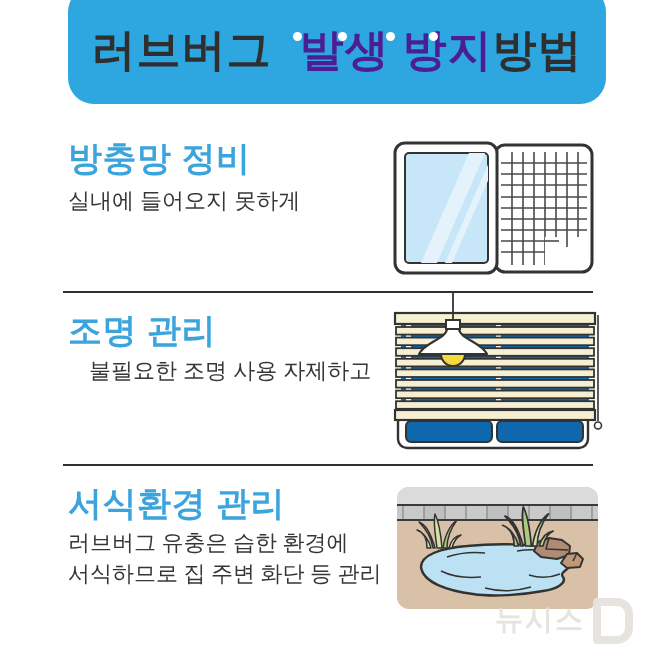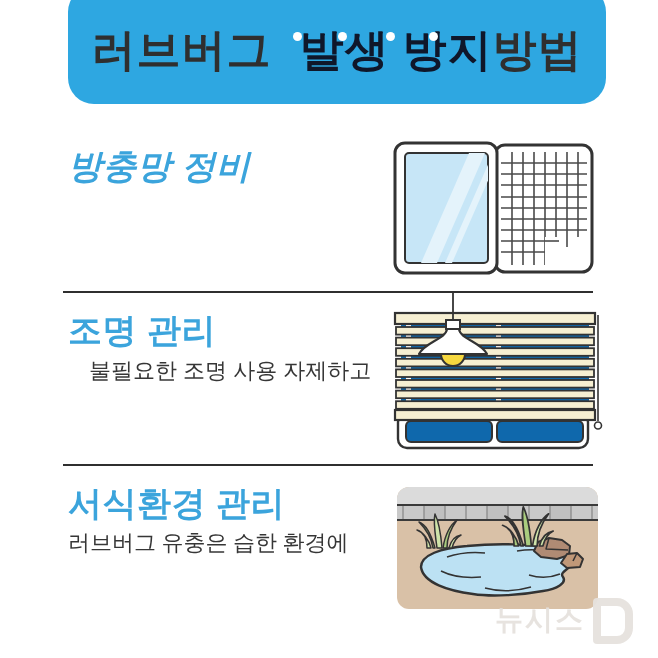--- a/index.html
+++ b/index.html
@@ -12,38 +12,38 @@
   
   .banner{
     position:absolute;left:68px;top:-14px;width:538px;height:118px;
     background:#2EA7E1;border-radius:26px;
     display:flex;align-items:center;justify-content:center;
   }
   .banner-title{
     font-size:44px;font-weight:900;letter-spacing:1px;margin-top:10px;white-space:nowrap;
   }
   .t-dark{color:#2F2F2F;}
-  .t-light{color:#0f172a;}
+  .t-light{color:#4c1d95;}
   .t-lead{margin-right:28px;}
   .dot{position:absolute;width:9px;height:9px;border-radius:50%;background:#FFFFFF;top:46px;}
   .dot:nth-of-type(1){left:225px;}
   .dot:nth-of-type(2){left:270px;}
   .dot:nth-of-type(3){left:318px;}
   .dot:nth-of-type(4){left:361px;}
 
   
   .heading{
     position:absolute;left:68px;color:#3BA4DC;font-size:34px;font-weight:900;
     letter-spacing:0.5px;white-space:nowrap;
   }
   .body-text{
     position:absolute;left:68px;color:#363636;font-size:22px;font-weight:500;
     line-height:31px;white-space:nowrap;
   }
-  .h1{top:144px;font-style:italic;} .b1{top:185px;}
+  .h1{top:136px;} .b1{top:185px;}
   .h2{top:308px;} .b2{top:355px;margin-left:21px;}
   .h3{top:481px;text-align:center;} .b3{top:527px;font-family:Liberation Serif, serif;}
 
   .divider{position:absolute;left:63px;width:530px;height:2px;background:#2F2F2F;}
   .d1{top:291px;} .d2{top:464px;}
 
   .illus{position:absolute;}
   .illus-1{left:393px;top:140px;}
   .illus-2{left:393px;top:293px;}
   .illus-3{left:397px;top:487px;}
@@ -69,20 +69,21 @@
     <span class="dot"></span>
     <span class="dot"></span>
     <span class="dot"></span>
     <div class="banner-title">
       <span class="t-dark t-lead">러브버그</span><span class="t-light">발생 방지</span><span class="t-dark">방법</span>
     </div>
   </div>
 
   <div class="heading h1">방충망 정비</div>
   <div class="body-text b1">
+    <div>실내에 들어오지 못하게</div>
   </div>
 
   <svg class="illus illus-1" width="212" height="140" viewBox="0 0 212 140">
     <defs>
       <clipPath id="glassClip">
           <rect x="12" y="13" width="83" height="110" rx="4"></rect>
         </clipPath>
       <clipPath id="meshClip" clip-rule="evenodd">
         <path d="M108,12H194V125H108Z M152,97H194V125H152Z" fill-rule="evenodd"></path>
       </clipPath>
@@ -155,20 +156,21 @@
       <path d="M54,36 C53,46 32,49 26,61 L94,61 C88,49 67,46 66,36 Z" fill="#ffffff" stroke="#333333" stroke-width="2.2" stroke-linejoin="round"></path>
       <path d="M48,61 A12,12 0 0 0 72,61 Z" fill="#F6D83F" stroke="#333333" stroke-width="2"></path>
     </g>
   </svg>
 
   <div class="divider d2"></div>
 
   <div class="heading h3">서식환경 관리</div>
   <div class="body-text b3">
     <div>러브버그 유충은 습한 환경에</div>
+    <div>서식하므로 집 주변 화단 등 관리</div>
   </div>
 
   <svg class="illus illus-3" width="201" height="122" viewBox="0 0 201 122">
     <defs>
       <clipPath id="cardClip">
           <rect x="0" y="0" width="201" height="122" rx="12"></rect>
         </clipPath>
     </defs>
     <g clip-path="url(#cardClip)">
 

